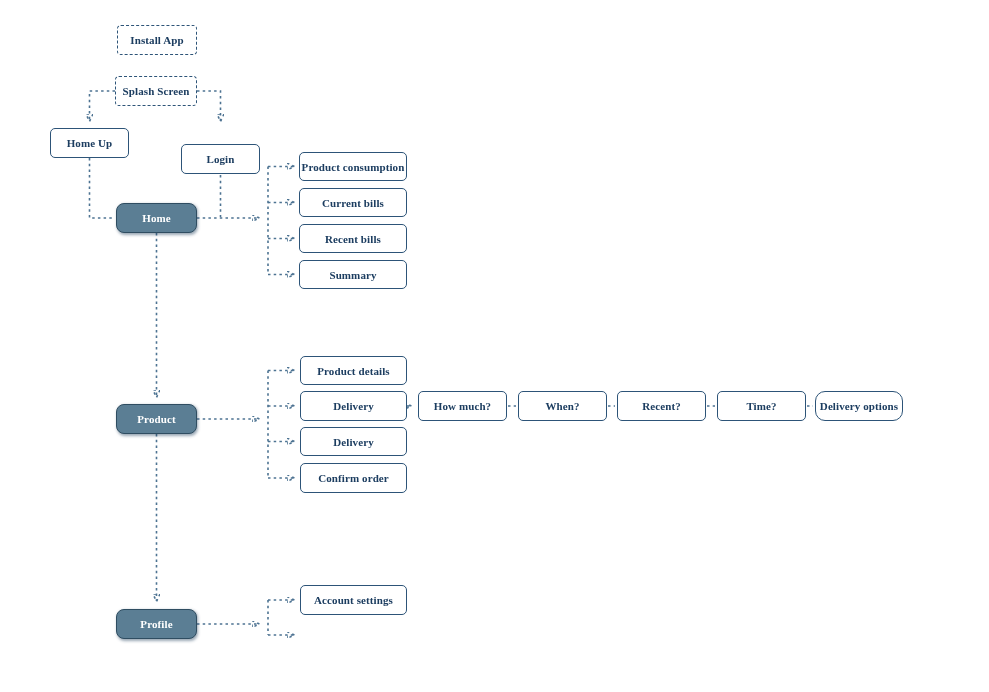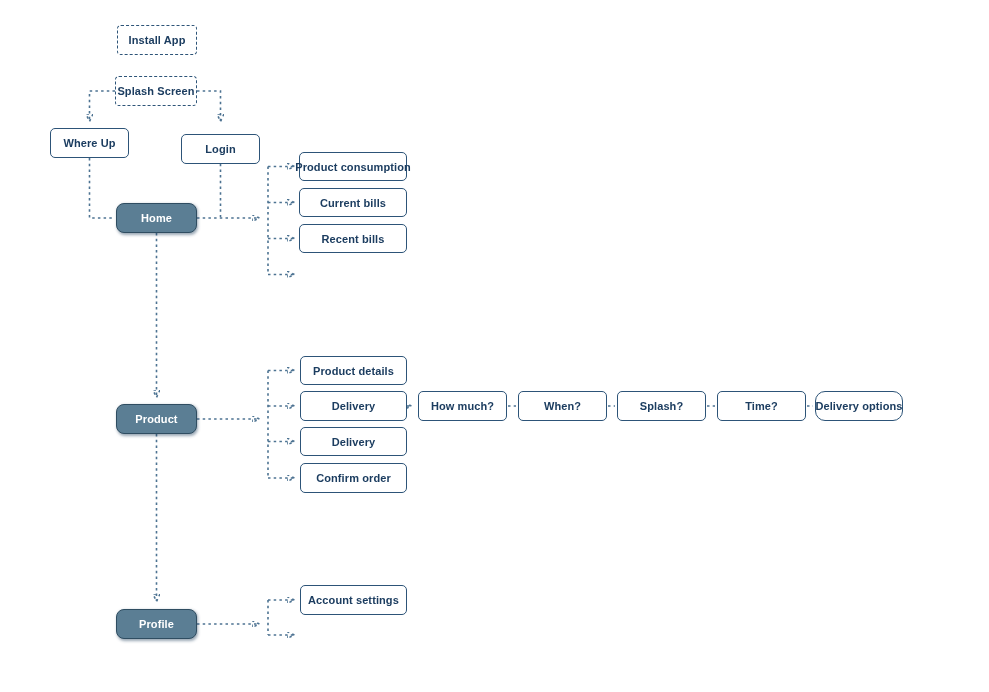--- a/index.html
+++ b/index.html
@@ -10,21 +10,21 @@
     --filled-border:#2f4d61;
     --filled-text:#ffffff;
     --connector:#4d7392;
     --arrowhead:#1f3e5a;
   }
   html,body{margin:0;padding:0;background:var(--background);}
   .canvas{
     position:relative;
     width:903px;height:692px;
     background:var(--background);
-    font-family:Liberation Sans, sans-serif;
+    font-family:Liberation Serif, serif;
     overflow:hidden;
   }
   .connectors{position:absolute;left:0;top:0;width:989px;height:692px;}
   .connectors path{
     fill:none;
     stroke:var(--connector);
     stroke-width:1.6;
     stroke-dasharray:2.5 3.2;
   }
   .node{
@@ -102,48 +102,49 @@
       <path d="M268 600 V635"></path>
       <path d="M268 600 H294" marker-end="url(#arr)"></path>
       <path d="M268 635 H294" marker-end="url(#arr)"></path>
     </g>
   </svg>
 
   <div class="node dashed" style="left:117px;top:25px;width:80px;height:30px">Install App</div>
 
   <div class="node dashed" style="left:115px;top:76px;width:82px;height:30px">Splash Screen</div>
 
-  <div class="node outline" style="left:50px;top:128px;width:79px;height:30px">Where Up</div>
+  <div class="node outline" style="left:50px;top:128px;width:79px;height:30px">Home Up</div>
 
-  <div class="node outline" style="left:181px;top:134px;width:79px;height:30px">Login</div>
+  <div class="node outline" style="left:181px;top:144px;width:79px;height:30px">Login</div>
 
   <div class="node filled" style="left:116px;top:203px;width:81px;height:30px">Home</div>
 
   <div class="node outline" style="left:299px;top:188px;width:108px;height:29px">Current bills</div>
 
   <div class="node outline" style="left:299px;top:152px;width:108px;height:29px">Product consumption</div>
 
   <div class="node outline" style="left:299px;top:224px;width:108px;height:29px">Recent bills</div>
 
+  <div class="node outline" style="left:299px;top:260px;width:108px;height:29px">Summary</div>
 
   <div class="node filled" style="left:116px;top:404px;width:81px;height:30px">Product</div>
 
   <div class="node outline" style="left:300px;top:391px;width:107px;height:30px">Delivery</div>
 
   <div class="node outline" style="left:300px;top:356px;width:107px;height:29px">Product details</div>
 
   <div class="node outline" style="left:300px;top:427px;width:107px;height:29px">Delivery</div>
 
   <div class="node outline" style="left:300px;top:463px;width:107px;height:30px">Confirm order</div>
 
   <div class="node outline" style="left:418px;top:391px;width:89px;height:30px">How much?</div>
 
   <div class="node outline" style="left:518px;top:391px;width:89px;height:30px">When?</div>
 
-  <div class="node outline" style="left:617px;top:391px;width:89px;height:30px">Splash?</div>
+  <div class="node outline" style="left:617px;top:391px;width:89px;height:30px">Recent?</div>
 
   <div class="node outline" style="left:717px;top:391px;width:89px;height:30px">Time?</div>
 
   <div class="node outline" style="left:815px;top:391px;width:88px;height:30px;border-radius:10px">Delivery options</div>
 
   <div class="node filled" style="left:116px;top:609px;width:81px;height:30px">Profile</div>
 
   <div class="node outline" style="left:300px;top:585px;width:107px;height:30px">Account settings</div>
 
 

